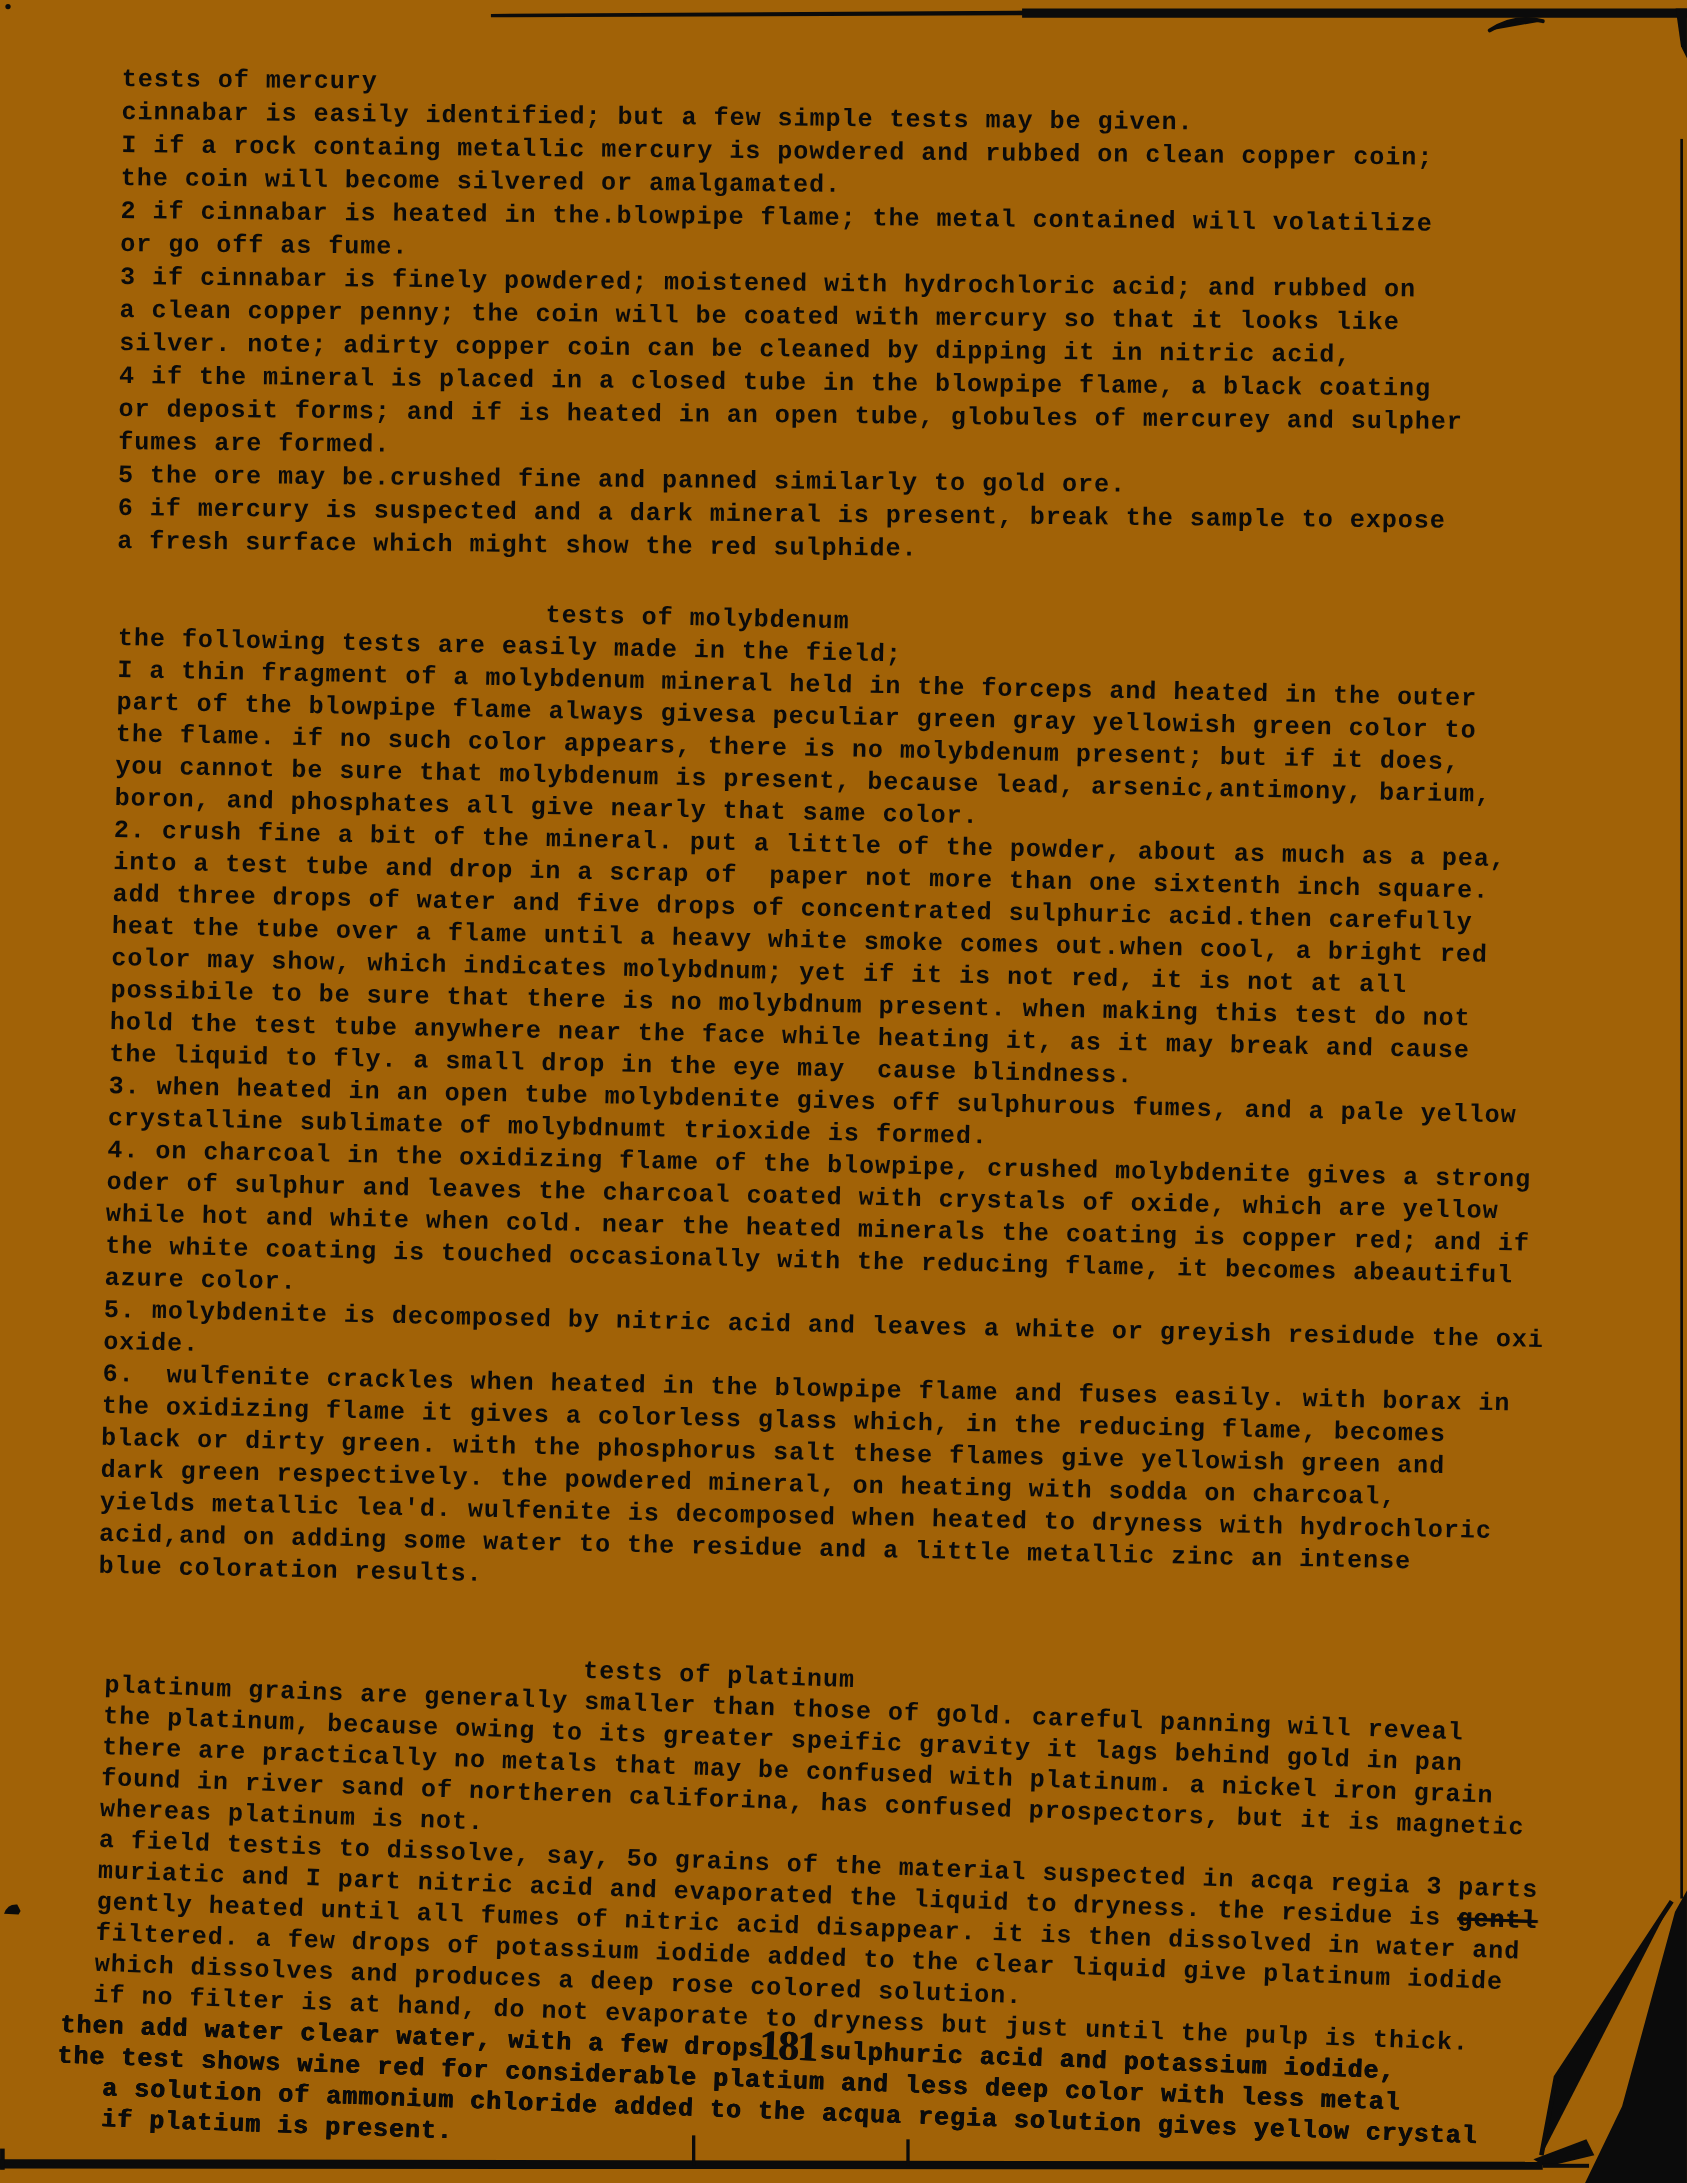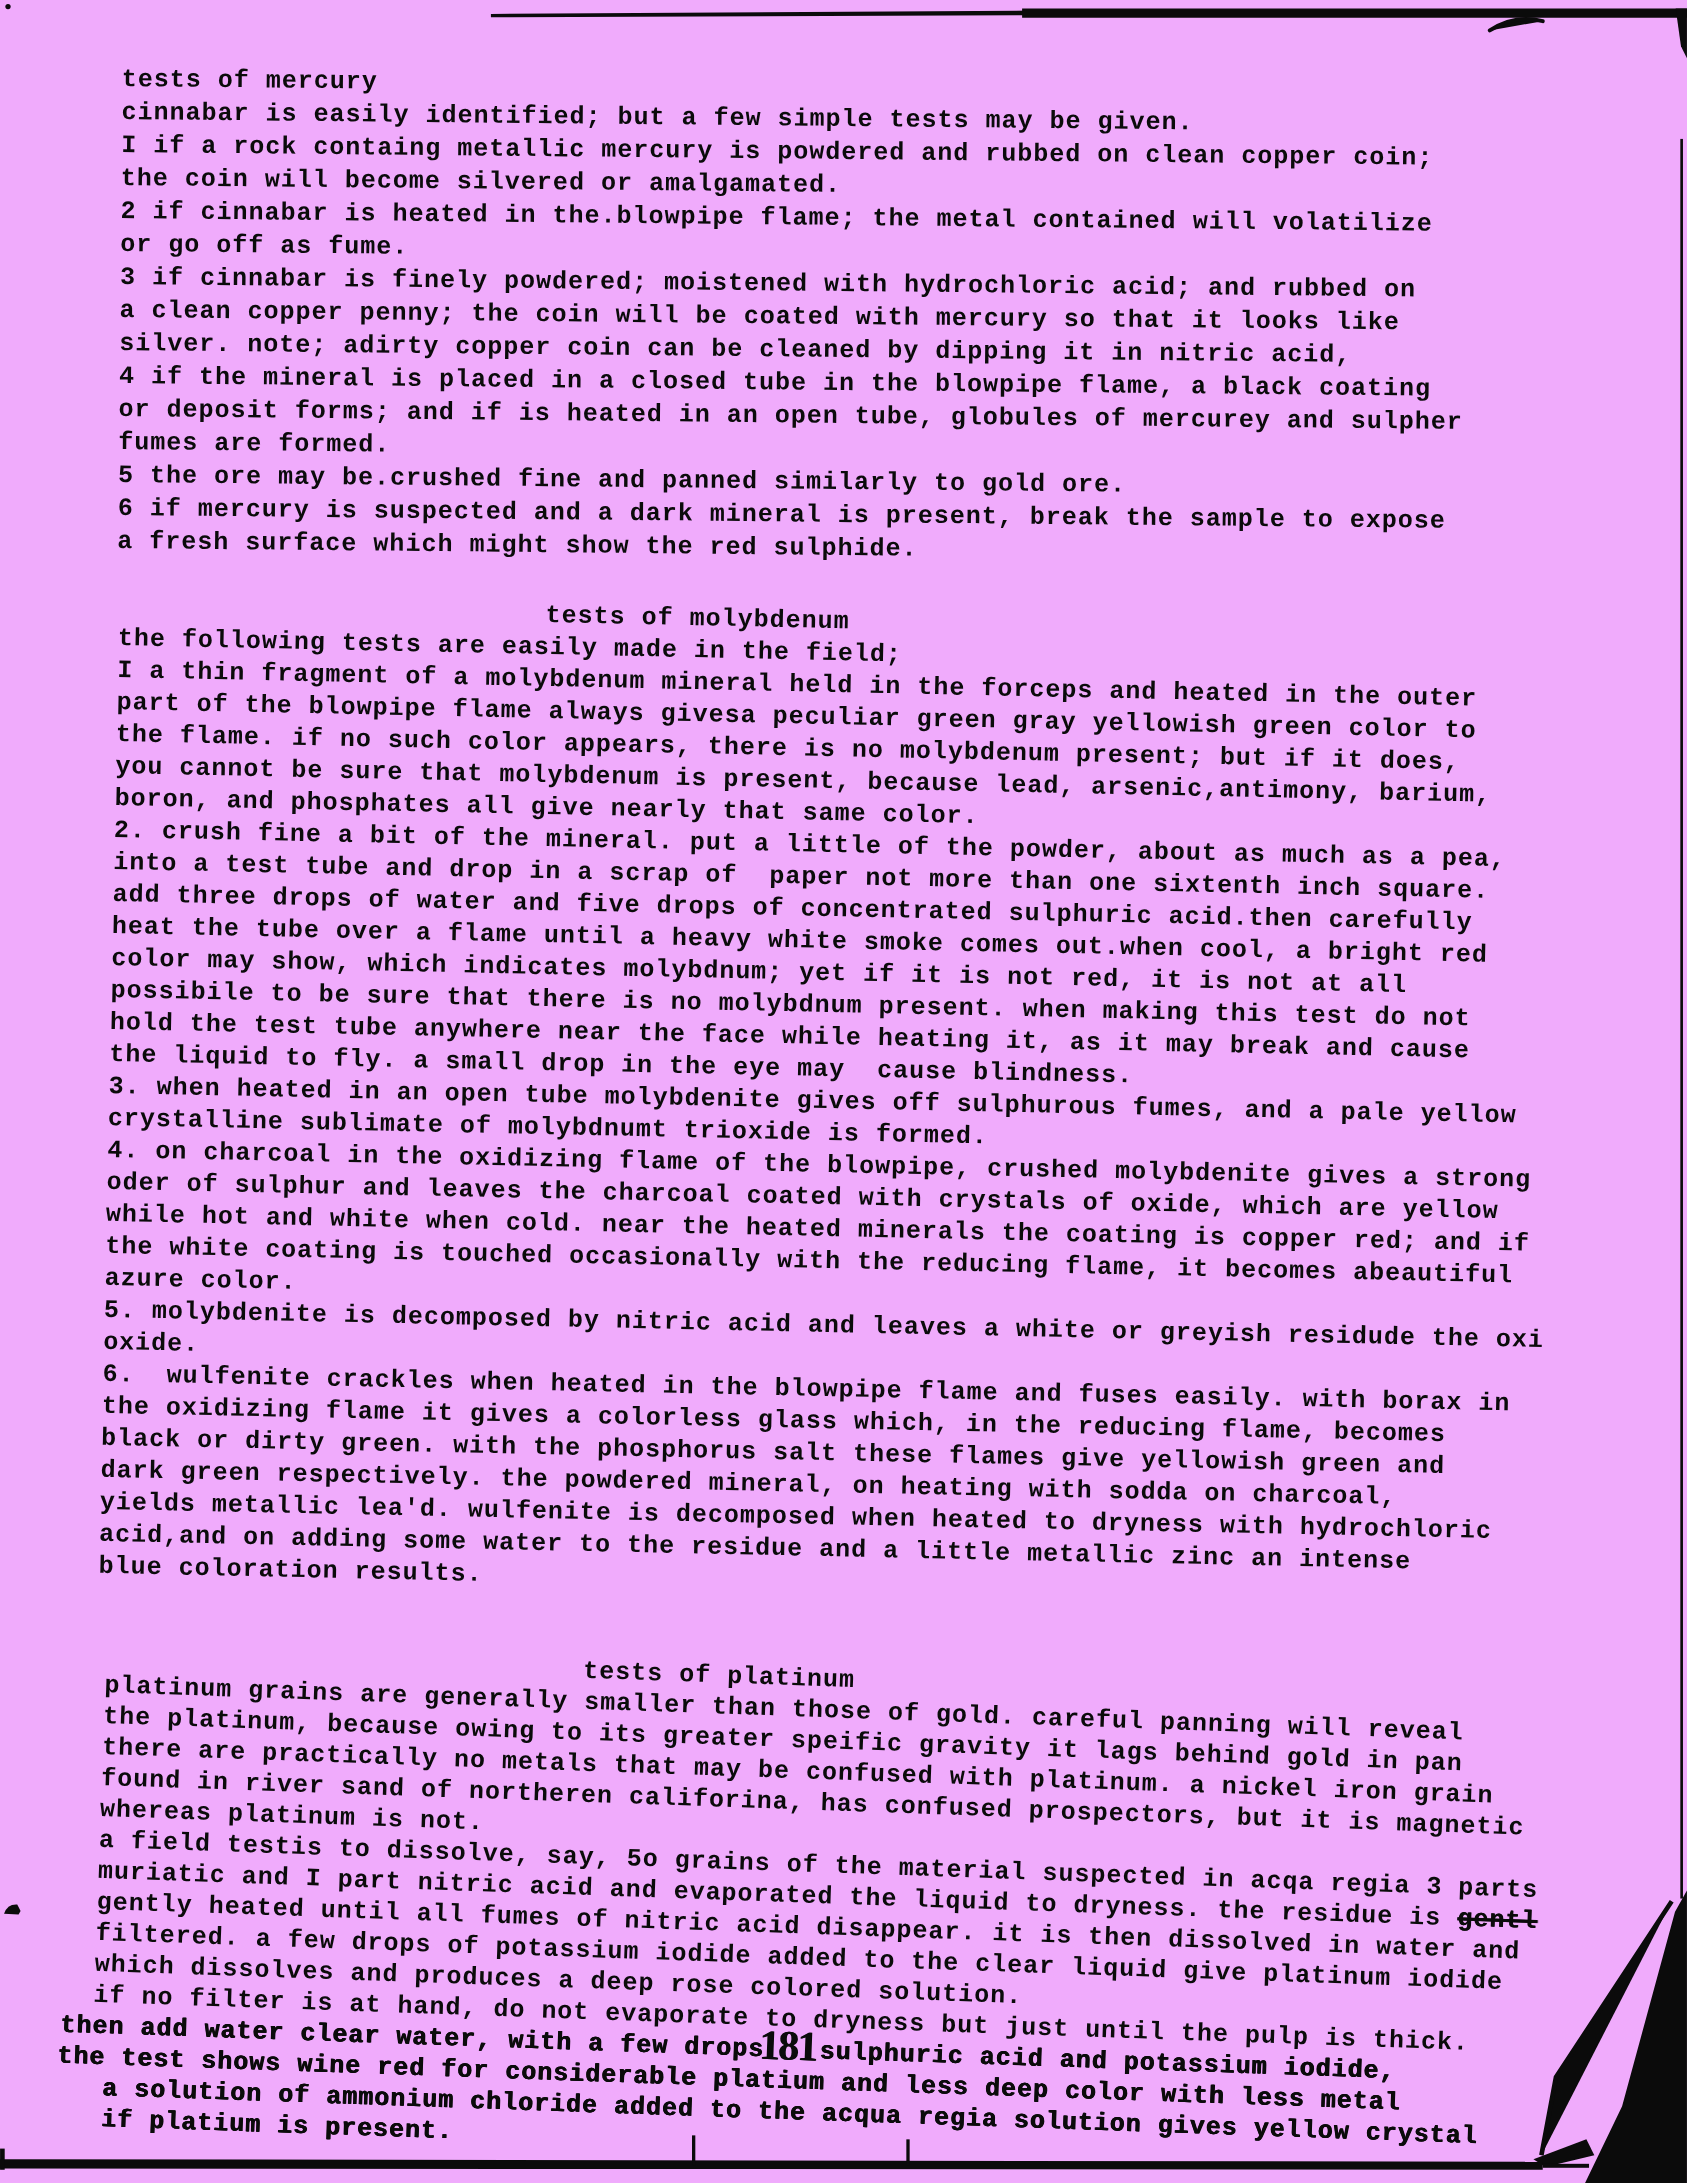--- a/index.html
+++ b/index.html
@@ -1,20 +1,20 @@
 <!DOCTYPE html>
 <html style="font-size:10.6px"><head>
 <meta charset="utf-8">
 <style>
   html, body { margin: 0; padding: 0; background: #ffffff; }
   .page {
     position: relative;
     width: 1687px;
     height: 2183px;
-    background: #f0abfc;
+    background: #a16207;
     overflow: hidden;
     font-family: "Liberation Mono", "DejaVu Sans Mono", monospace;
     font-weight: 700;
     font-size: 25px;
     letter-spacing: 1px;
     color: #0b0b0b;
   }
   .sec { position: absolute; transform-origin: top left; }
   .line { white-space: pre; line-height: 32px; }
 

